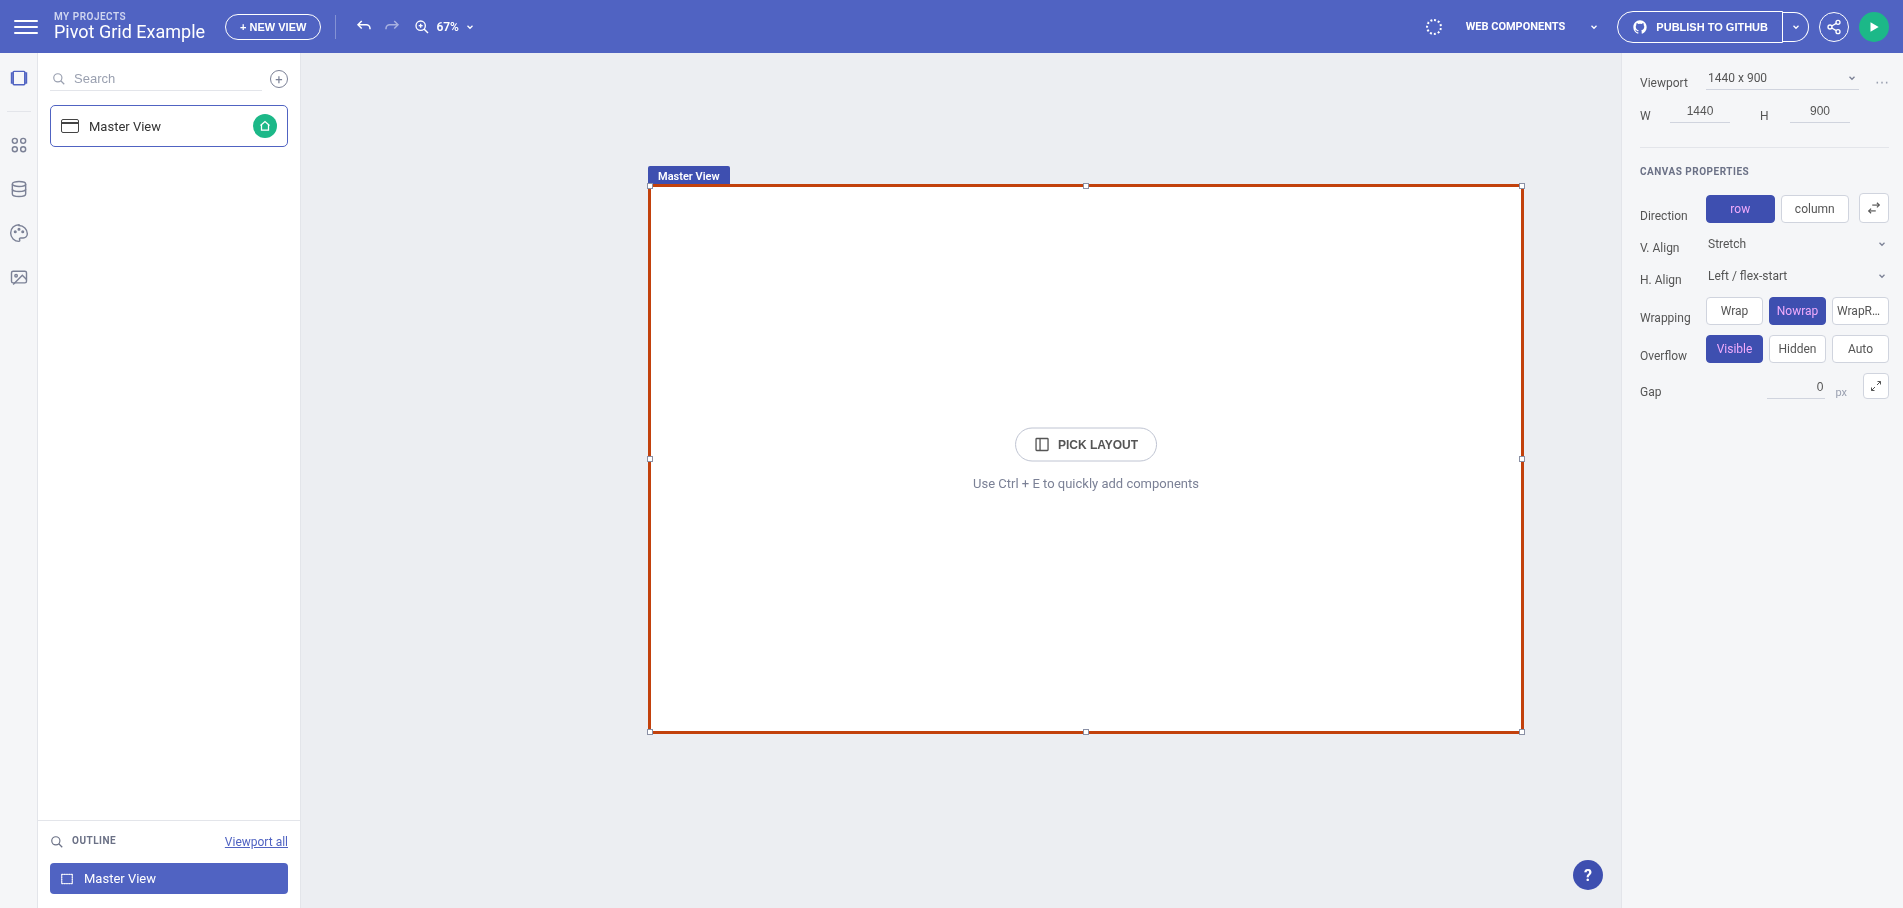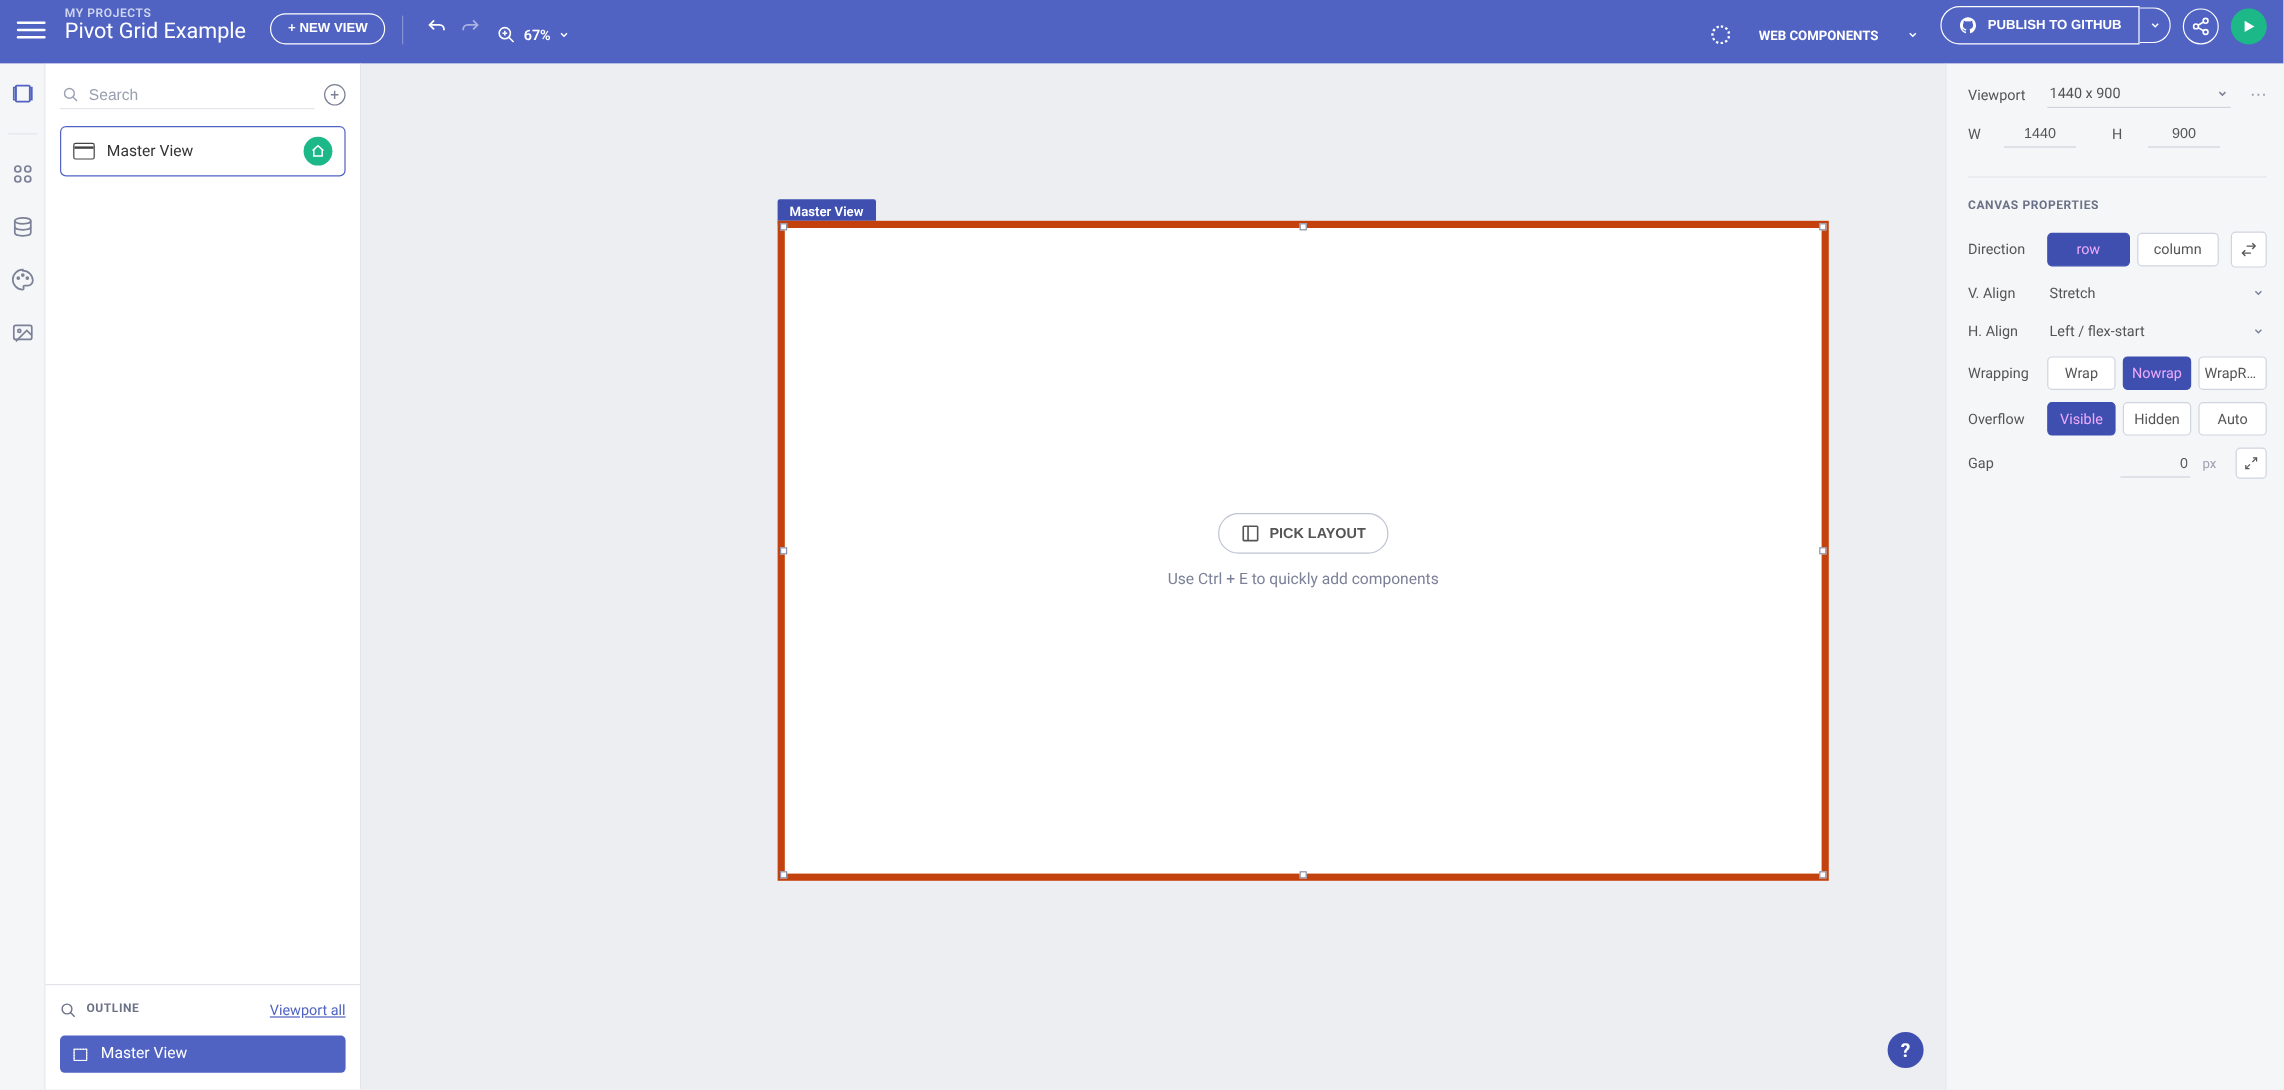--- a/index.html
+++ b/index.html
@@ -3,21 +3,21 @@
 <meta charset="utf-8">
 <style>
 * { box-sizing: border-box; margin: 0; padding: 0; }
 body { font-family: -apple-system, BlinkMacSystemFont, "Segoe UI", Roboto, sans-serif; background: #f5f6f8; color: #333; overflow: hidden; }
 
 
 .header {
   height: 53px;
   background: #5063c2;
   display: flex;
-  align-items: flex-end;
+  align-items: center;
   padding: 16px 14px;
   color: #fff;
 }
 .hamburger {
   width: 24px; height: 24px; margin-right: 16px; cursor: pointer;
   display: flex; flex-direction: column; justify-content: center; gap: 4px;
 }
 .hamburger span { height: 2px; background: #fff; border-radius: 1px; }
 .project-block { display: flex; flex-direction: column; margin-right: 20px; }
 .project-label { font-size: 10px; font-weight: 600; letter-spacing: 0.5px; color: #d0d6f0; }
@@ -106,21 +106,21 @@
 
 
 .canvas-area { flex: 1; position: relative; background: #eceef2; overflow: hidden; }
 .canvas-tag {
   position: absolute; top: 113px; left: 347px;
   background: #3e4fb0; color: #fff; font-size: 11px; font-weight: 600;
   padding: 4px 10px; border-radius: 2px 2px 0 0;
 }
 .canvas-surface {
   position: absolute; top: 131px; left: 347px; width: 876px; height: 550px;
-  background: #fff; border: 6px solid #c2410c;
+  background: #fff; border: 3px solid #c2410c;
 }
 .handle {
   position: absolute; width: 6px; height: 6px; background: #fff; border: 1px solid #8a90a5;
 }
 .h-tl { top: -4px; left: -4px; }
 .h-tm { top: -4px; left: 50%; margin-left: -3px; }
 .h-tr { top: -4px; right: -4px; }
 .h-ml { top: 50%; left: -4px; margin-top: -3px; }
 .h-mr { top: 50%; right: -4px; margin-top: -3px; }
 .h-bl { bottom: -4px; left: -4px; }
@@ -140,21 +140,21 @@
   position: absolute; bottom: 18px; right: 18px; width: 30px; height: 30px;
   border-radius: 50%; background: #3e4fb0; color: #fff; font-weight: 700;
   display: flex; align-items: center; justify-content: center; cursor: pointer;
 }
 
 
 .right-panel {
   width: 282px; background: #f5f6f8; border-left: 1px solid #e3e5ea;
   padding: 14px 14px 14px 18px; display: flex; flex-direction: column; gap: 10px;
 }
-.prop-row { display: flex; align-items: center; gap: 10px; }
+.prop-row { display: flex; align-items: flex-end; gap: 10px; }
 .prop-label { font-size: 12px; color: #555; width: 56px; flex-shrink: 0; }
 .viewport-select { flex: 1; border: none; border-bottom: 1px solid #d0d4de; background: transparent; font-size: 12px; padding: 4px 2px; color: #555; display: flex; justify-content: space-between; align-items: center; cursor: pointer; }
 .dots { color: #9aa0b0; font-size: 14px; cursor: pointer; padding-left: 6px; }
 .dim-input { width: 60px; border: none; border-bottom: 1px solid #d0d4de; background: transparent; font-size: 12px; text-align: center; padding: 4px 0; color: #555; }
 .section-title { font-size: 10px; font-weight: 700; letter-spacing: 0.5px; color: #6b7186; margin-top: 14px; padding-top: 18px; border-top: 1px solid #e3e5ea; margin-bottom: 6px; }
 .seg-group { display: flex; gap: 6px; flex: 1; }
 .seg-btn {
   flex: 1; border: 1px solid #d0d4de; border-radius: 4px; background: #fff;
   font-size: 12px; padding: 6px 4px; text-align: center; color: #555; cursor: pointer; white-space: nowrap; overflow: hidden; text-overflow: ellipsis;
 }

